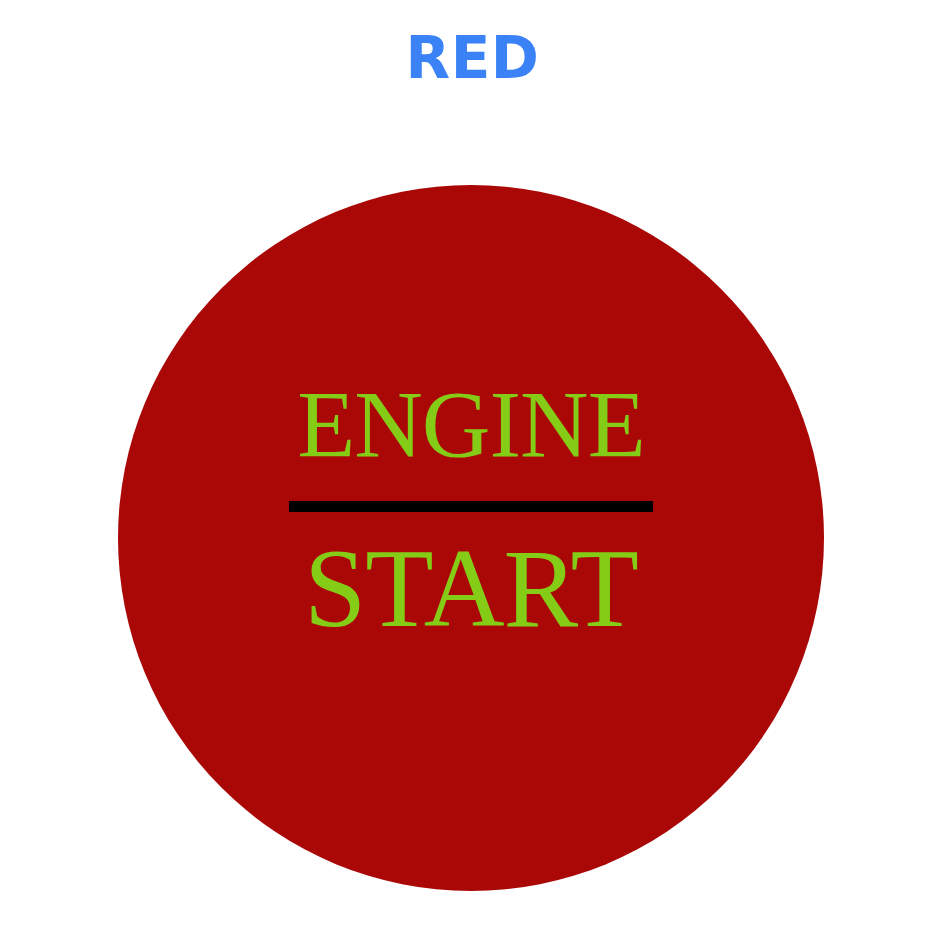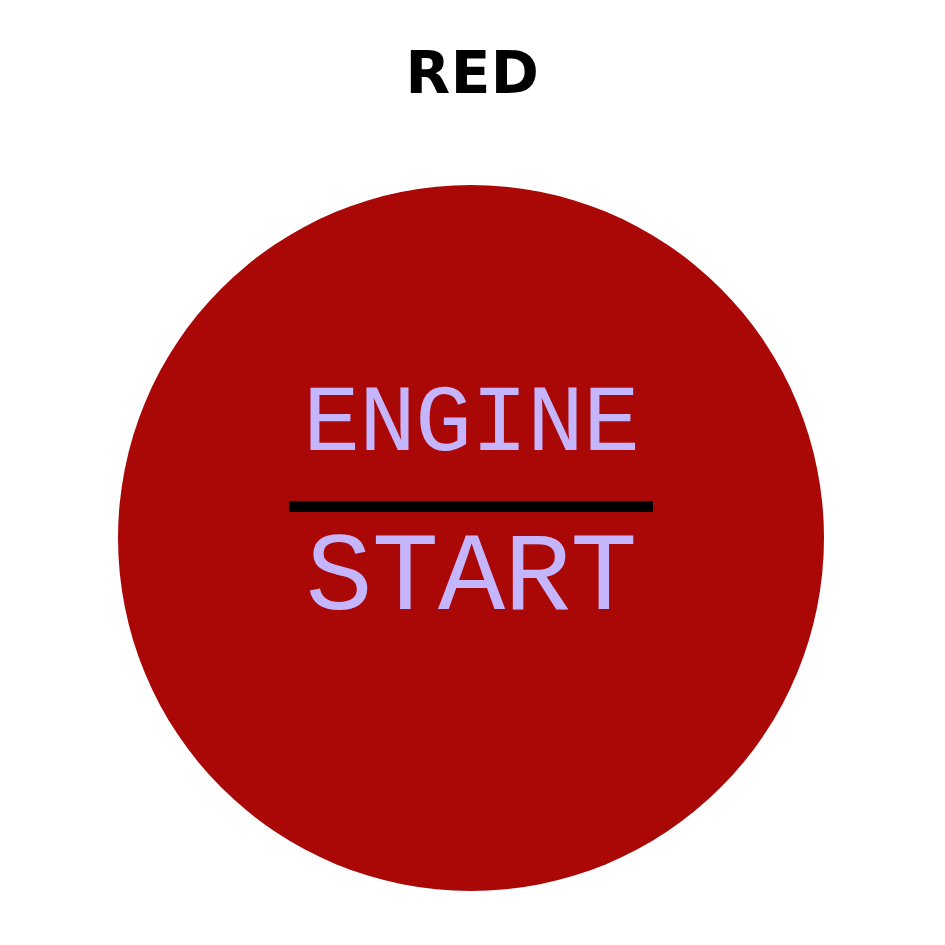--- a/index.html
+++ b/index.html
@@ -21,29 +21,29 @@
     top: 0;
     width: 945px;
     height: 945px;
     background: #ffffff;
   }
 
   
   #title {
     position: absolute;
     left: 0;
-    top: 42px;
+    top: 27px;
     width: 945px;
     text-align: center;
     font-family: "DejaVu Sans", sans-serif;
     font-weight: bold;
     font-size: 58px;
     line-height: 62px;
     letter-spacing: 0.5px;
-    color: #000000;
+    color: #3b82f6;
     white-space: nowrap;
   }
 
   
   #button-circle {
     position: absolute;
     left: 118px;
     top: 185px;
     width: 706px;
     height: 706px;
@@ -54,22 +54,22 @@
   
   #button-face {
     position: absolute;
     left: 170px;
     top: 193px;
     width: 366px;
     text-align: center;
   }
 
   .face-line {
-    color: #c4b5fd;
-    font-family: Liberation Mono, monospace;
+    color: #84cc16;
+    font-family: Liberation Serif, serif;
     font-weight: normal;
     white-space: nowrap;
     display: block;
   }
 
   #label-engine {
     font-size: 95px;
     line-height: 95px;
     letter-spacing: -1px;
   }
@@ -78,21 +78,21 @@
     width: 364px;
     height: 11px;
     background: #000000;
     margin: 28px auto 0 auto;
   }
 
   #label-start {
     font-size: 112px;
     line-height: 112px;
     letter-spacing: -1px;
-    margin-top: 12px;
+    margin-top: 20px;
   }
 
   #label-stop {
     font-size: 112px;
     line-height: 108px;
     letter-spacing: -1px;
   }
 </style>
 </head>
 <body>

